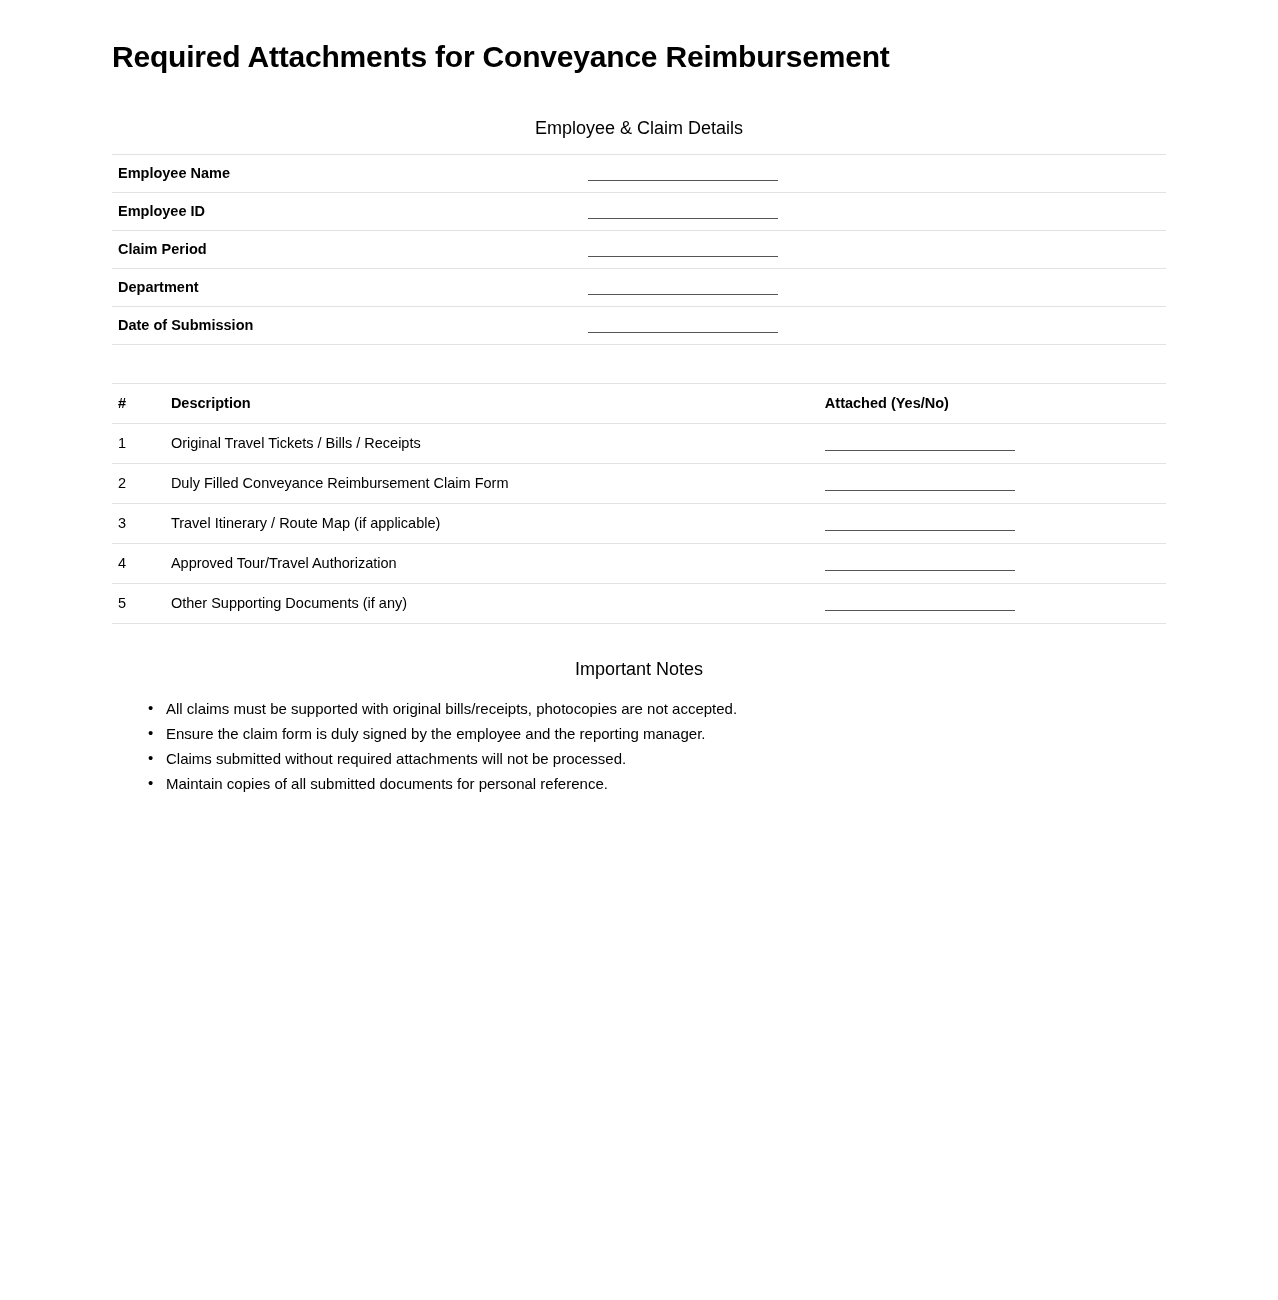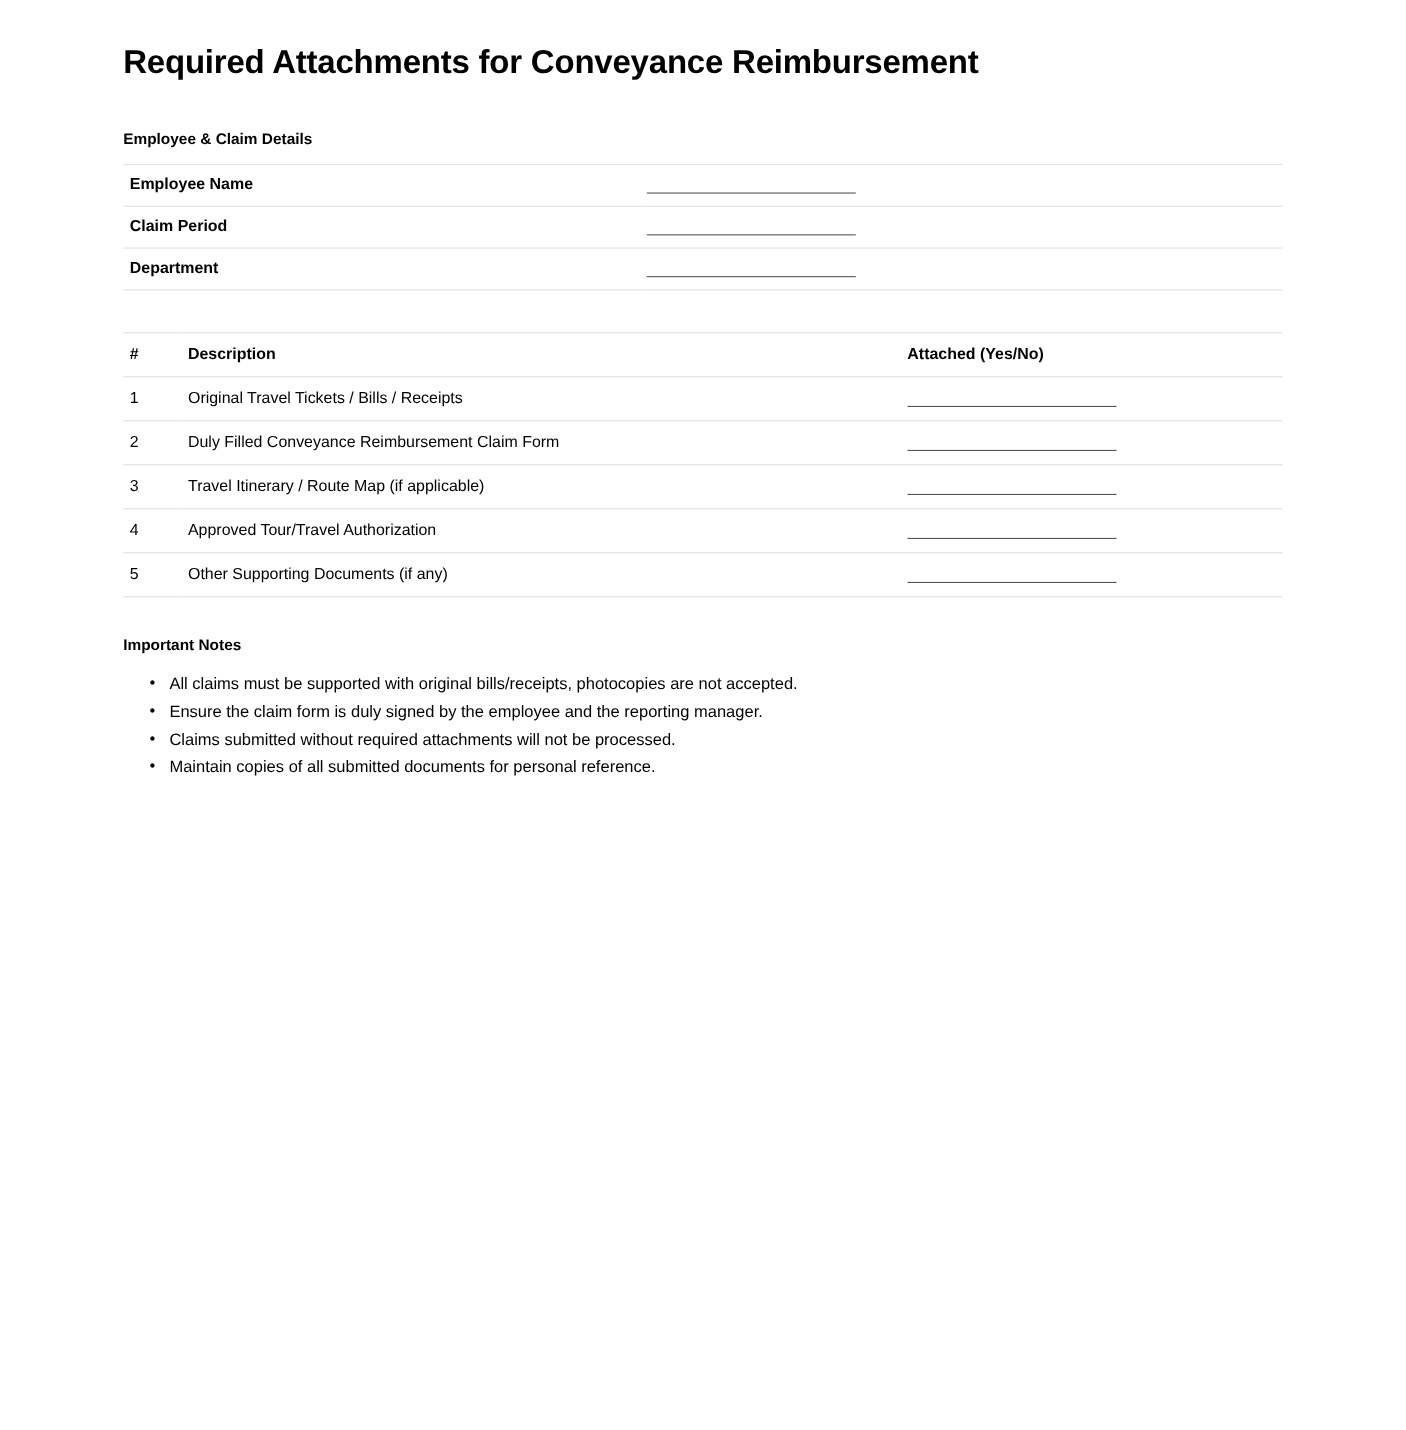--- a/index.html
+++ b/index.html
@@ -22,24 +22,25 @@
     padding: 39px 112px 40px 112px;
   }
   .doc-title {
     font-size: 30px;
     font-weight: bold;
     letter-spacing: -0.2px;
     margin: 0 0 42px 0;
     line-height: 1.2;
   }
   .section-heading {
-    font-size: 14px;
-    font-weight: bold;
+    font-size: 18px;
+    font-weight: normal;
     margin: 0 0 14px 0;
     line-height: 1.3;
+    text-align: center;
   }
   
   table.details {
     width: 1054px;
     border-collapse: collapse;
     margin: 0 0 38px 0;
   }
   table.details td {
     border-bottom: 1px solid #e2e2e2;
     padding: 10px 6px 11px 6px;
@@ -93,21 +94,21 @@
   }
   th.col-att, td.col-att {
     width: 340px;
     padding-left: 12px;
   }
   td.col-att .fill-line {
     width: 190px;
   }
   
   .notes-list {
-    margin: 0;
+    margin: 12px;
     padding: 0 0 0 24px;
     list-style: none;
   }
   .notes-list li {
     position: relative;
     font-size: 15px;
     line-height: 1.68;
     padding-left: 18px;
   }
   .notes-list li::before {
@@ -130,27 +131,39 @@
 
   <table class="details">
     <tbody>
       <tr>
         <td class="det-label">Employee Name</td>
         <td class="det-value">
           <span class="fill-line"></span>
         </td>
       </tr>
       <tr>
+        <td class="det-label">Employee ID</td>
+        <td class="det-value">
+          <span class="fill-line"></span>
+        </td>
+      </tr>
+      <tr>
         <td class="det-label">Claim Period</td>
         <td class="det-value">
           <span class="fill-line"></span>
         </td>
       </tr>
       <tr>
         <td class="det-label">Department</td>
+        <td class="det-value">
+          <span class="fill-line"></span>
+        </td>
+      </tr>
+      <tr>
+        <td class="det-label">Date of Submission</td>
         <td class="det-value">
           <span class="fill-line"></span>
         </td>
       </tr>
     </tbody>
   </table>
 
 
   <table class="checklist">
     <thead>

